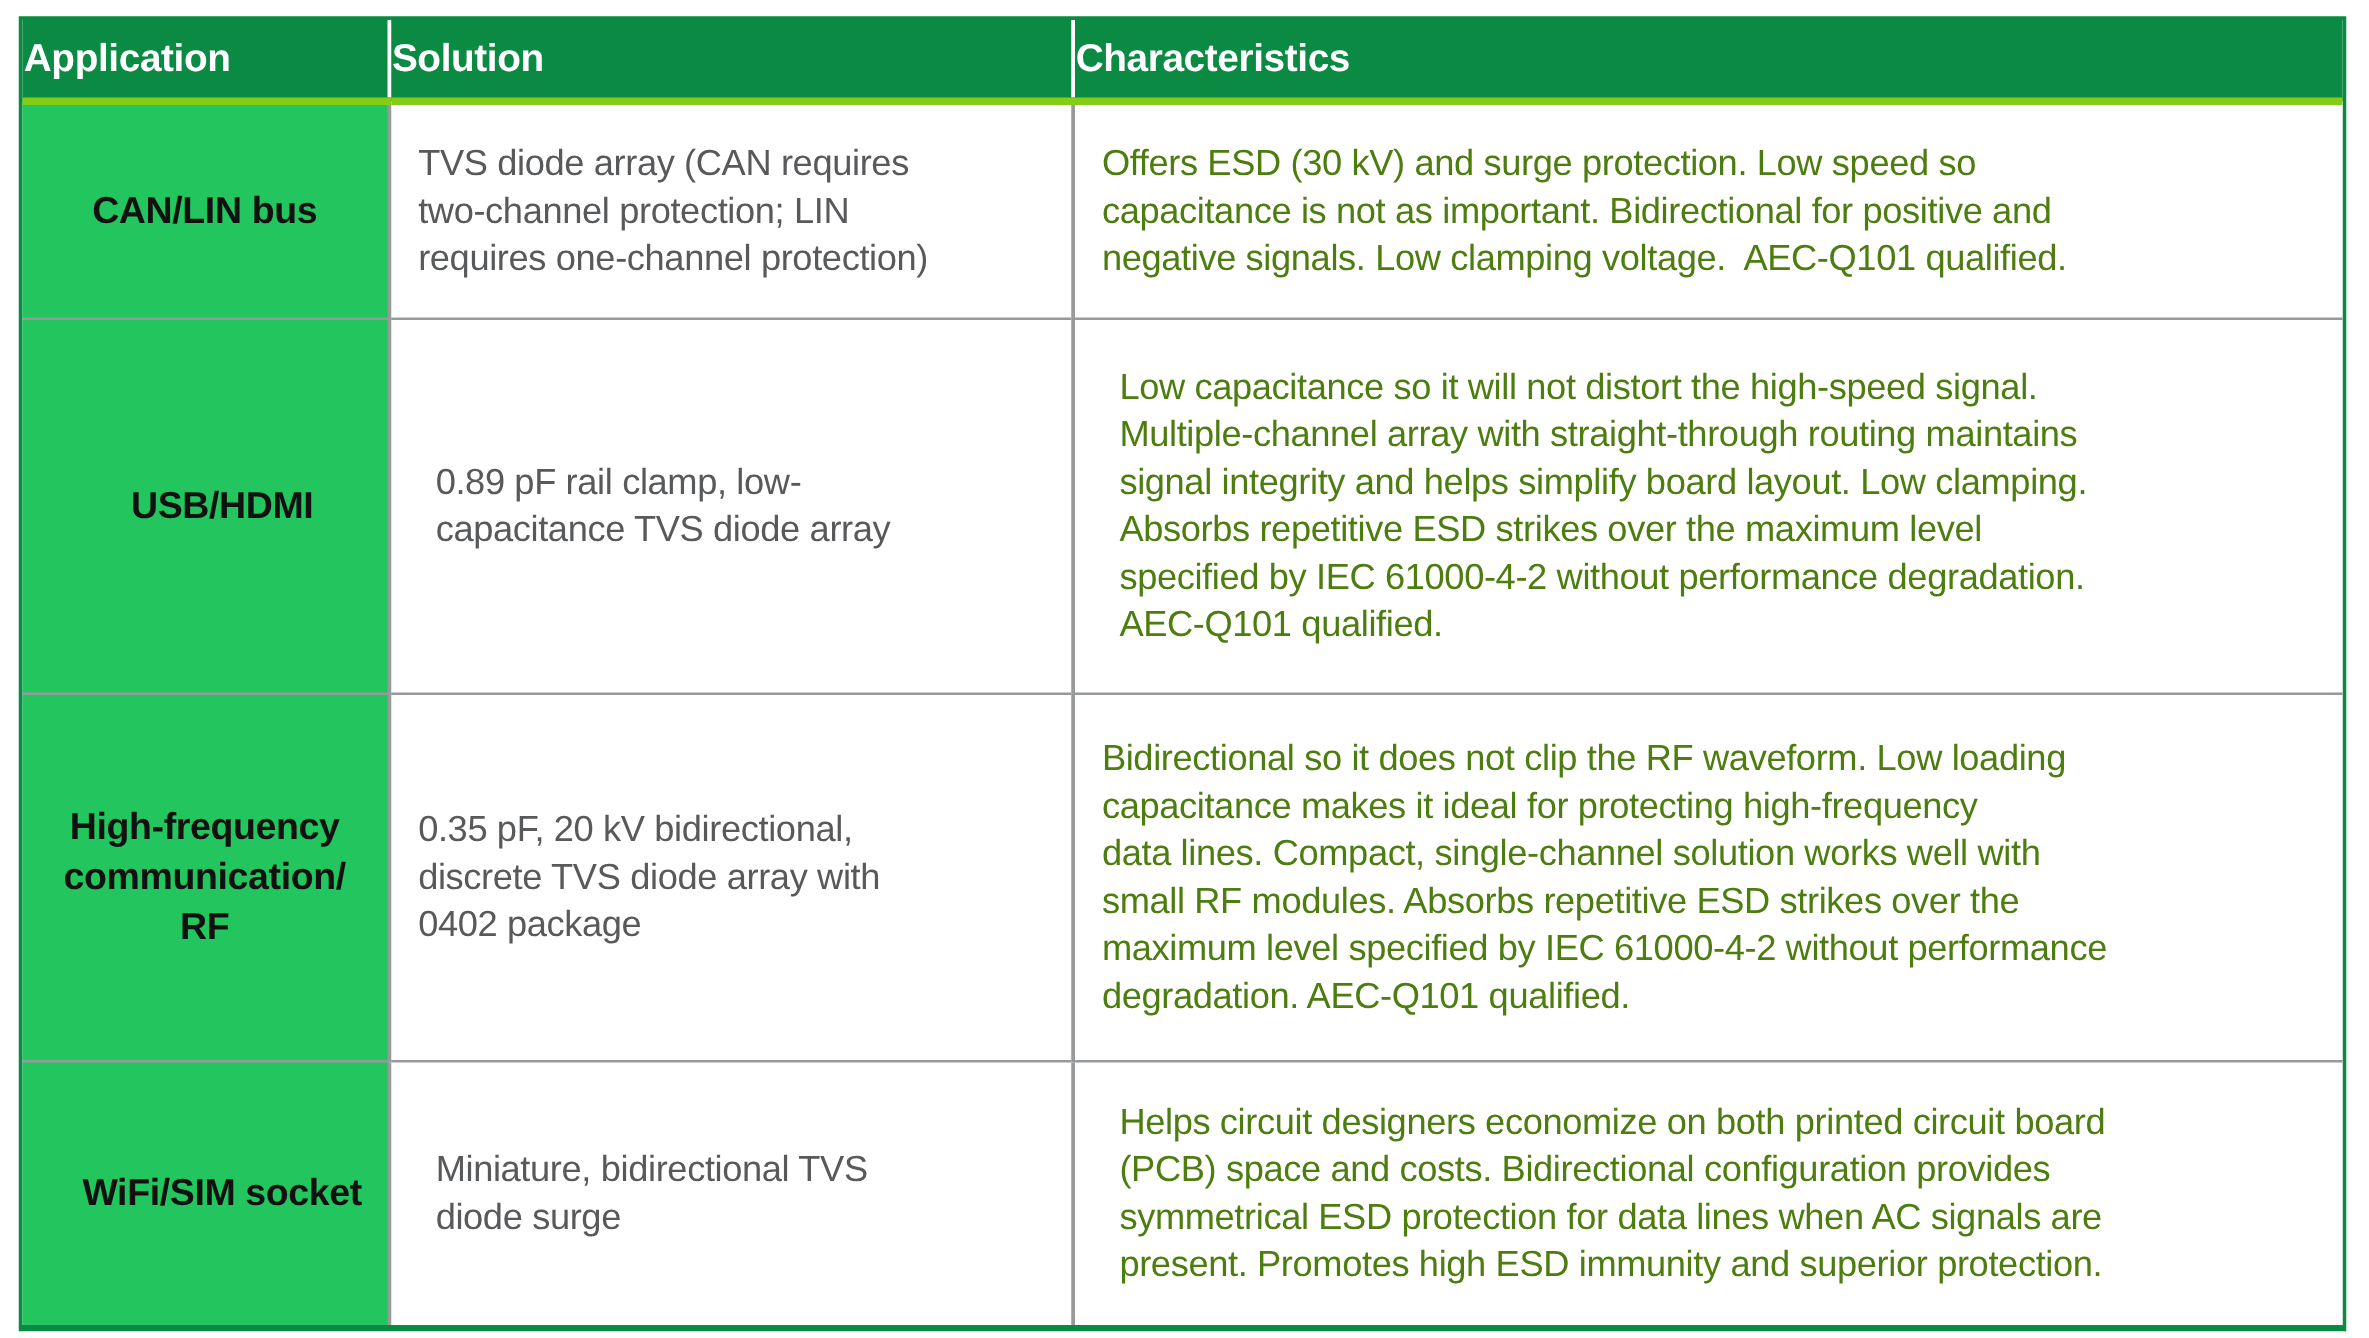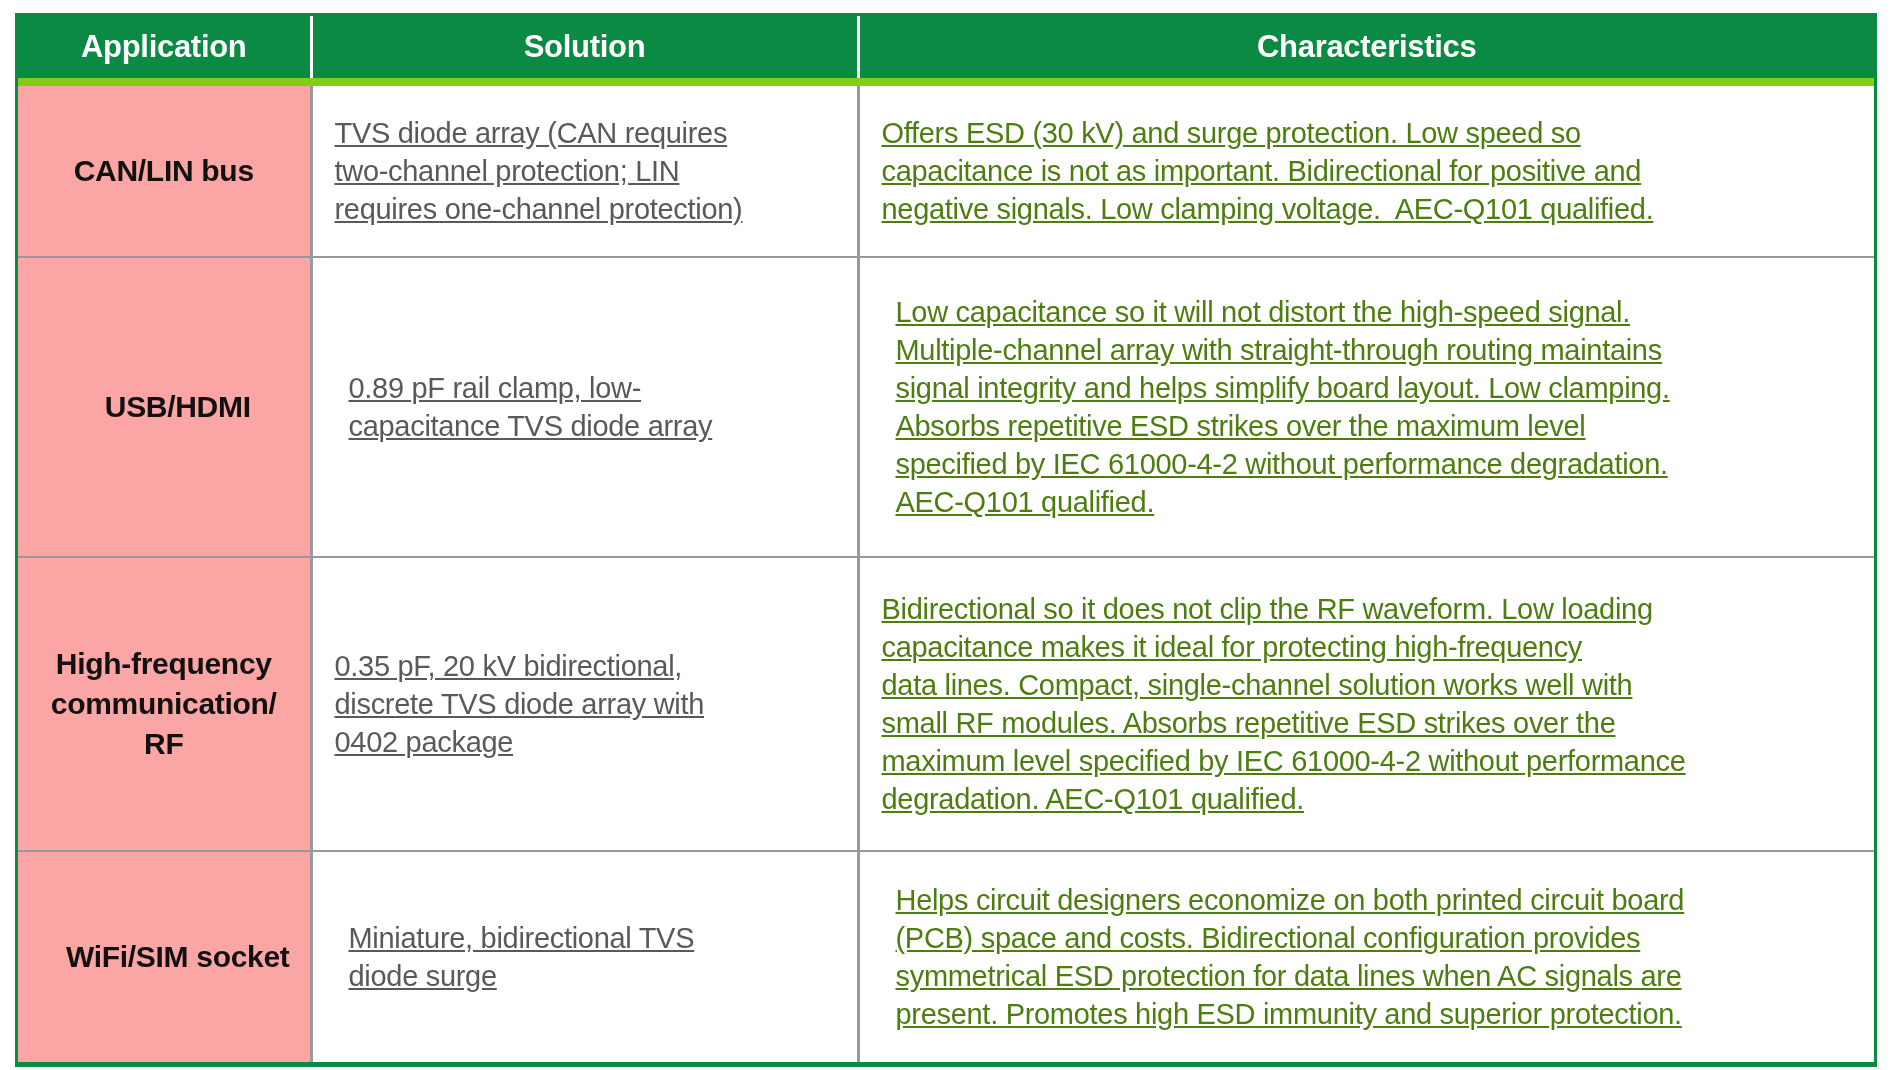--- a/index.html
+++ b/index.html
@@ -31,43 +31,43 @@
   }
   col.c-app  { width: 293px; }
   col.c-sol  { width: 547px; }
 
   
   th.hdr {
     background: #0a8a43;
     color: #ffffff;
     font-size: 31px;
     font-weight: bold;
-    text-align: center;
+    text-align: left;
     vertical-align: middle;
     height: 60px;
     letter-spacing: -0.3px;
-    border-bottom: 8px solid #84cc16;
+    border-bottom: 6px solid #84cc16;
   }
   th.hdr + th.hdr { border-left: 3px solid #ffffff; }
 
   
   tr.r1 td { height: 170px; }
   tr.r2 td { height: 298px; padding-left: 36px; }
   tr.r3 td { height: 292px; }
   tr.r4 td { height: 210px; padding-left: 36px; }
 
   td {
     vertical-align: middle;
     border-top: 2px solid #97999b;
   }
   tr.r1 td { border-top: none; }
-  td.sol, td.chr { border-left: 3px solid #97999b; text-decoration: underline; }
+  td.sol, td.chr { border-left: 3px solid #97999b; }
 
   td.app {
-    background: #fca5a5;
+    background: #22c55e;
     color: #111111;
     font-weight: bold;
     font-size: 30px;
     line-height: 40px;
     text-align: center;
     white-space: pre-line;
     letter-spacing: -0.3px;
     padding: 0 8px;
   }
   td.sol {

